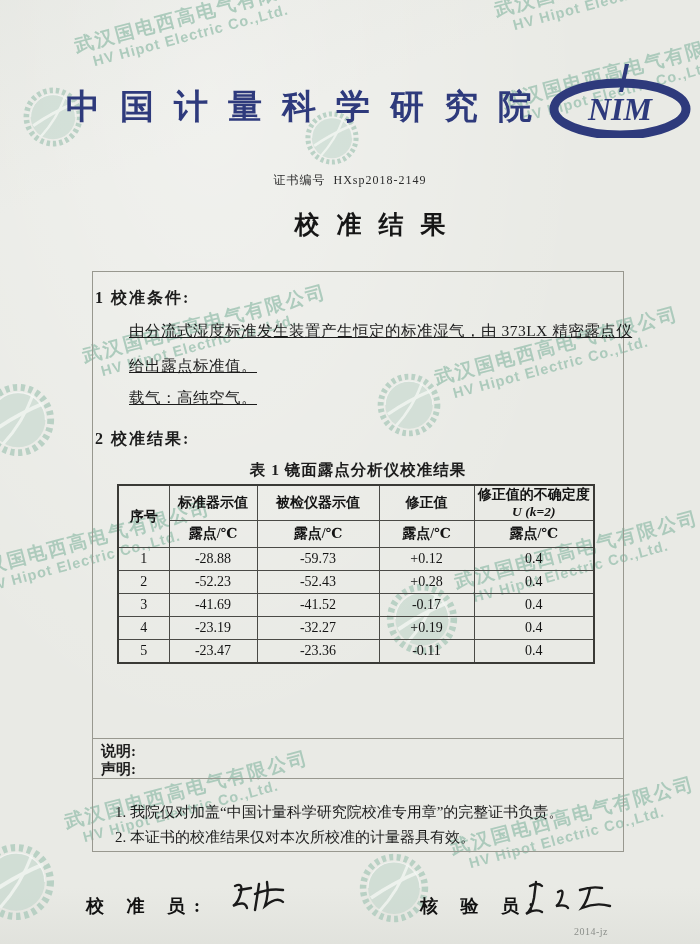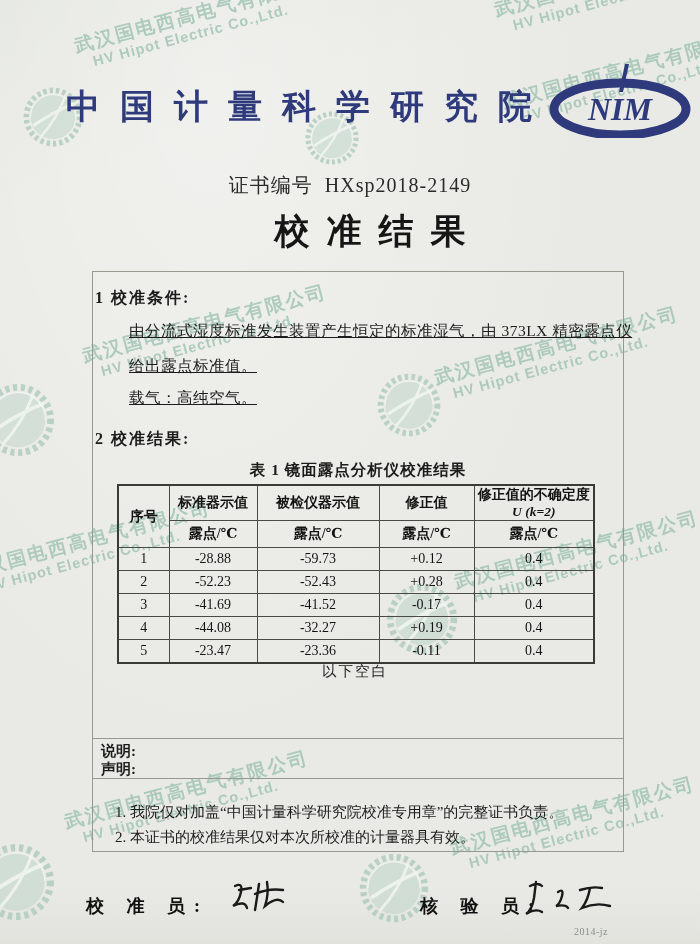--- a/index.html
+++ b/index.html
@@ -28,25 +28,25 @@
   .gear{position:absolute;color:#aecbbd;opacity:.8;pointer-events:none;}
   
   .org-name{
     position:absolute;left:66px;top:84px;
     font-size:34px;font-weight:700;letter-spacing:20px;
     color:#2e3a7c;white-space:nowrap;
   }
   .nim-logo{position:absolute;left:549px;top:62px;}
   .cert-line{
     position:absolute;left:0;top:172px;width:700px;text-align:center;
-    font-size:20px;color:#2b2b2b;letter-spacing:1px;
+    font-size:12px;color:#2b2b2b;letter-spacing:1px;
   }
   .doc-title{
     position:absolute;left:40px;top:208px;width:660px;text-align:center;
-    font-size:35px;font-weight:700;color:#161616;letter-spacing:17px;text-indent:17px;
+    font-size:25px;font-weight:700;color:#161616;letter-spacing:17px;text-indent:17px;
   }
   
   .main-box{
     position:absolute;left:92px;top:271px;width:530px;height:579px;
     border:1px solid #98988f;background:rgba(255,255,255,0.0);
   }
   .sec-head{position:absolute;left:2px;font-size:16px;font-weight:600;color:#1c1c1c;letter-spacing:2px;}
   .sec-line{position:absolute;left:36px;font-size:15.5px;color:#1c1c1c;letter-spacing:.5px;white-space:nowrap;text-decoration:underline;}
   .tbl-caption{position:absolute;left:0;width:100%;text-align:center;font-size:15.5px;font-weight:600;color:#1c1c1c;letter-spacing:1px;}
   
@@ -223,36 +223,35 @@
     </tr>
     <tr>
       <td>3</td>
       <td>-41.69</td>
       <td>-41.52</td>
       <td>-0.17</td>
       <td>0.4</td>
     </tr>
     <tr>
       <td>4</td>
-      <td>-44.08</td>
+      <td>-23.19</td>
       <td>-32.27</td>
       <td>+0.19</td>
       <td>0.4</td>
     </tr>
     <tr>
       <td>5</td>
       <td>-23.47</td>
       <td>-23.36</td>
       <td>-0.11</td>
       <td>0.4</td>
     </tr>
   </tbody>
     </table>
 
-  <div class="blank-note" style="top:390px">以下空白</div>
 
   <div class="hline" style="top:466px"></div>
 
   <div class="note-head" style="top:470px">说明:</div>
 
   <div class="hline" style="top:506px"></div>
 
   <div class="note-head" style="top:488px">声明:</div>
   <div class="stmt-item" style="top:531px">1. 我院仅对加盖“中国计量科学研究院校准专用章”的完整证书负责。</div>
   <div class="stmt-item" style="top:556px">2. 本证书的校准结果仅对本次所校准的计量器具有效。</div>

